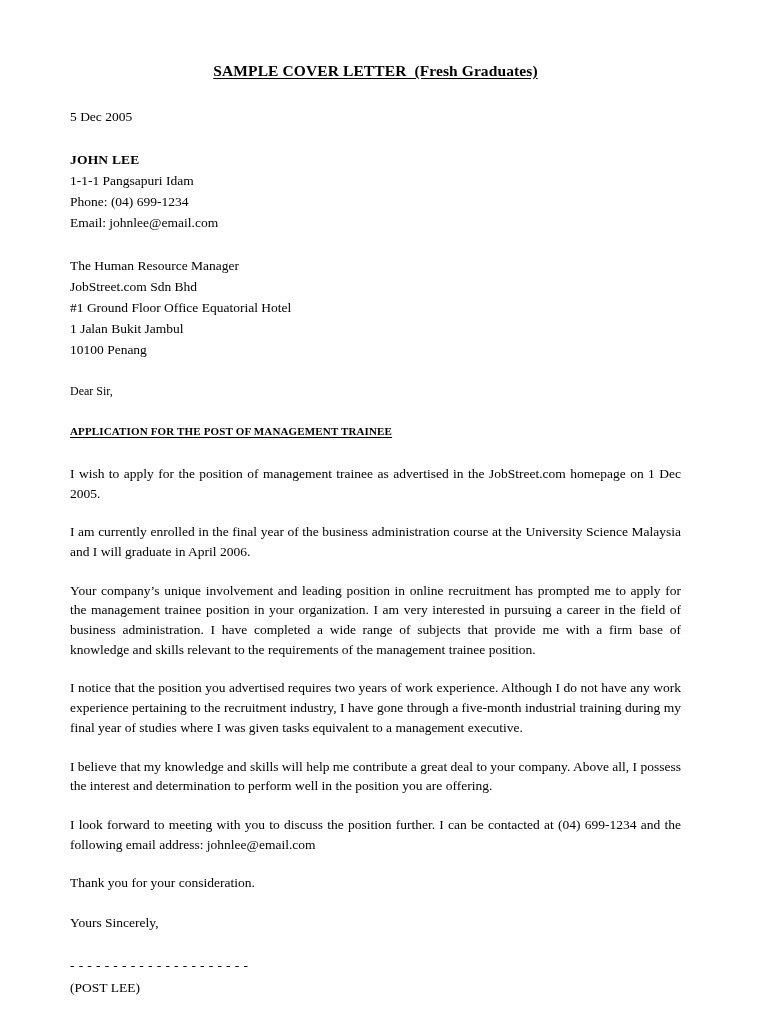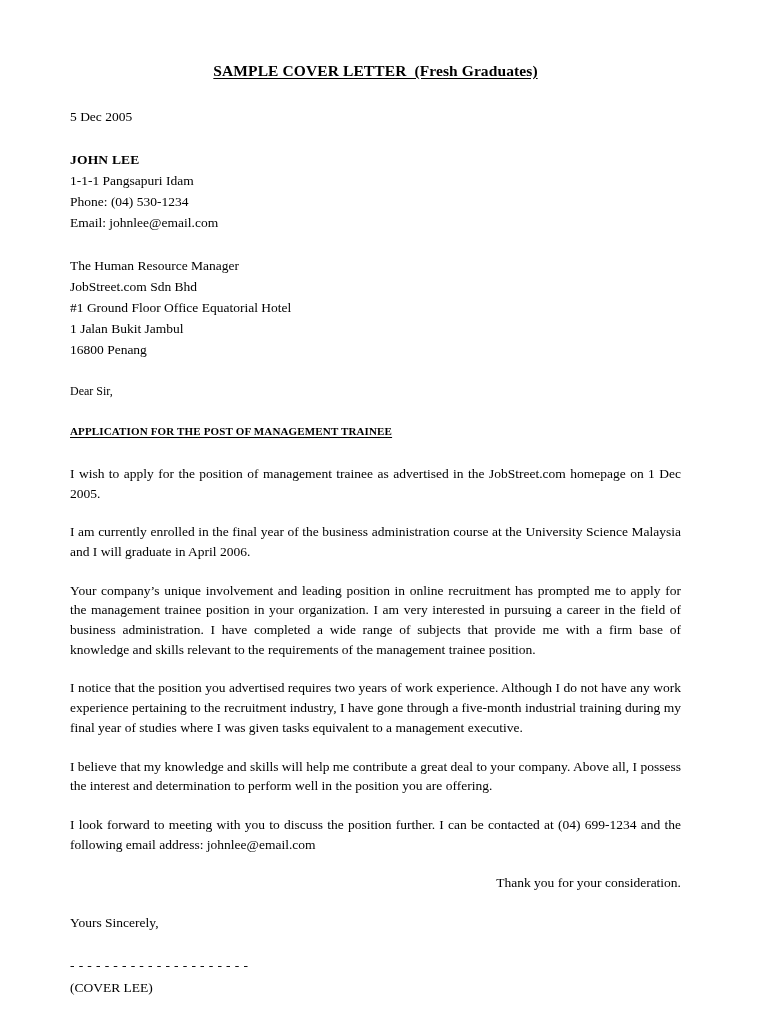--- a/index.html
+++ b/index.html
@@ -73,21 +73,20 @@
     font-size: 13.5px;
     line-height: 1.46;
     text-align: justify;
     text-justify: inter-word;
     margin: 0 0 19px 0;
   }
   .closing {
     font-size: 13.5px;
     line-height: 1.5;
     margin: 0 0 19px 0;
-    text-align: right;
   }
   .sign-off {
     font-size: 13.5px;
     line-height: 1.5;
     margin: 0 0 26px 0;
   }
   .sig-rule {
     font-size: 13.5px;
     line-height: 1.0;
     letter-spacing: 0.4px;
@@ -105,43 +104,43 @@
 
 <div class="page">
 
   <h1 class="doc-title"><span class="u">SAMPLE COVER LETTER  (Fresh Graduates)</span></h1>
 
   <div class="date-line">5 Dec 2005</div>
 
   <div class="addr-block">
     <div class="name">JOHN LEE</div>
     <div class="addr-line">1-1-1 Pangsapuri Idam</div>
-    <div class="addr-line">Phone: (04) 530-1234</div>
+    <div class="addr-line">Phone: (04) 699-1234</div>
     <div class="addr-line">Email: johnlee@email.com</div>
   </div>
 
   <div class="addr-block">
     <div class="addr-line">The Human Resource Manager</div>
     <div class="addr-line">JobStreet.com Sdn Bhd</div>
     <div class="addr-line">#1 Ground Floor Office Equatorial Hotel</div>
     <div class="addr-line">1 Jalan Bukit Jambul</div>
-    <div class="addr-line">16800 Penang</div>
+    <div class="addr-line">10100 Penang</div>
   </div>
 
   <div class="salutation">Dear Sir,</div>
 
   <div class="subject"><span>APPLICATION FOR THE POST OF MANAGEMENT TRAINEE</span></div>
 
   <p class="para">I wish to apply for the position of management trainee as advertised in the JobStreet.com homepage on 1 Dec 2005.</p>
   <p class="para">I am currently enrolled in the final year of the business administration course at the University Science Malaysia and I will graduate in April 2006.</p>
   <p class="para">Your company’s unique involvement and leading position in online recruitment has prompted me to apply for the management trainee position in your organization. I am very interested in pursuing a career in the field of business administration. I have completed a wide range of subjects that provide me with a firm base of knowledge and skills relevant to the requirements of the management trainee position.</p>
   <p class="para">I notice that the position you advertised requires two years of work experience. Although I do not have any work experience pertaining to the recruitment industry, I have gone through a five-month industrial training during my final year of studies where I was given tasks equivalent to a management executive.</p>
   <p class="para">I believe that my knowledge and skills will help me contribute a great deal to your company. Above all, I possess the interest and determination to perform well in the position you are offering.</p>
   <p class="para">I look forward to meeting with you to discuss the position further. I can be contacted at (04) 699-1234 and the following email address: johnlee@email.com</p>
 
   <div class="closing">Thank you for your consideration.</div>
 
   <div class="sign-off">Yours Sincerely,</div>
 
   <div class="sig-rule">- - - - - - - - - - - - - - - - - - - - -</div>
-  <div class="sig-name">(COVER LEE)</div>
+  <div class="sig-name">(POST LEE)</div>
 
 </div>
 
 </body></html>

